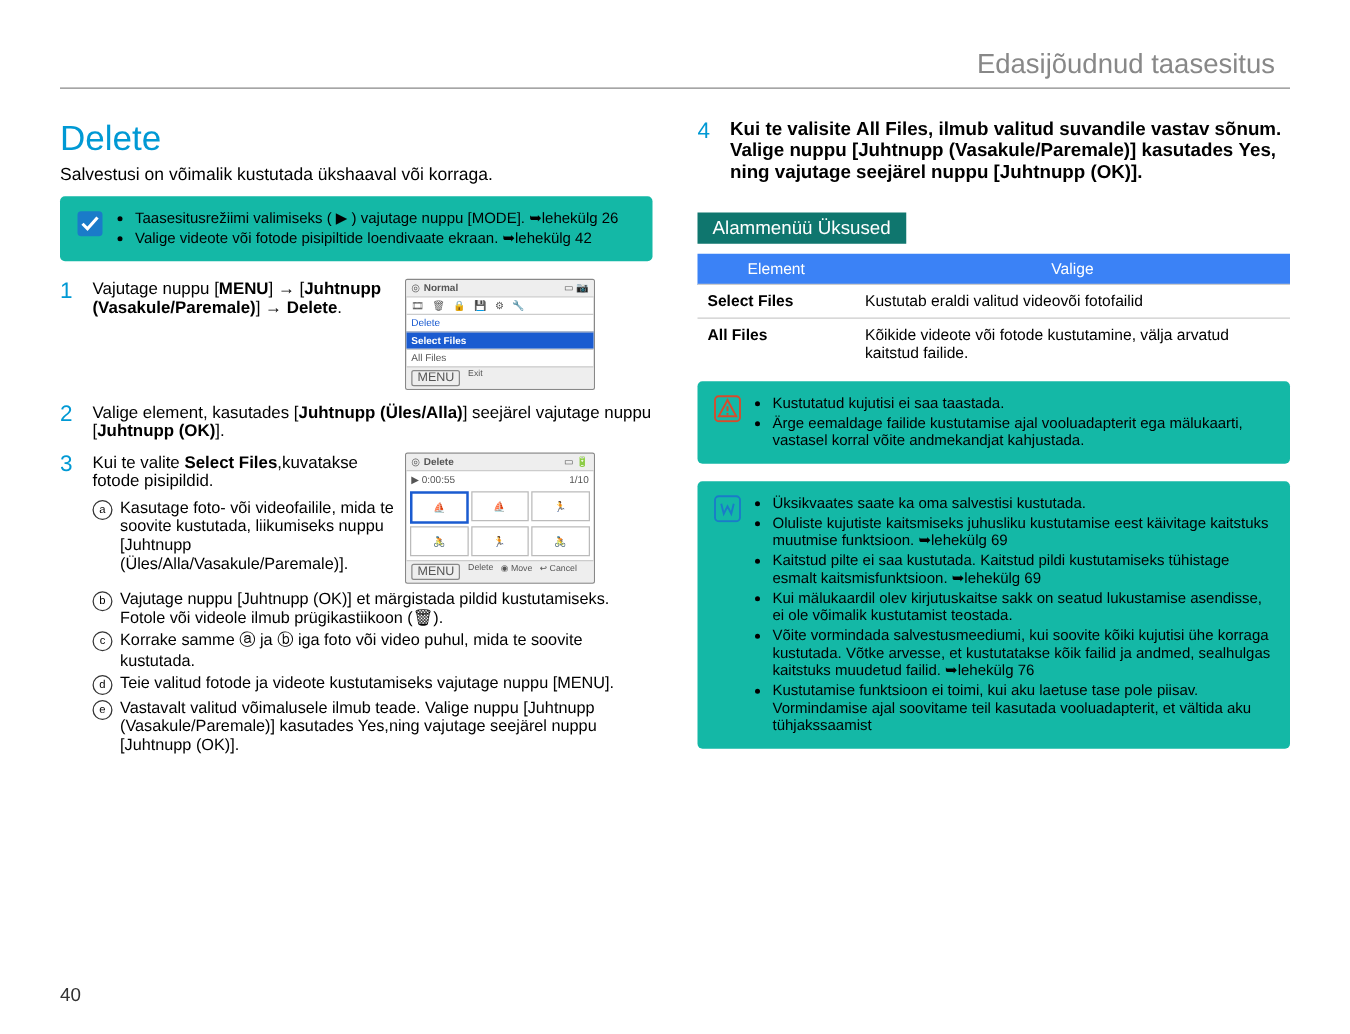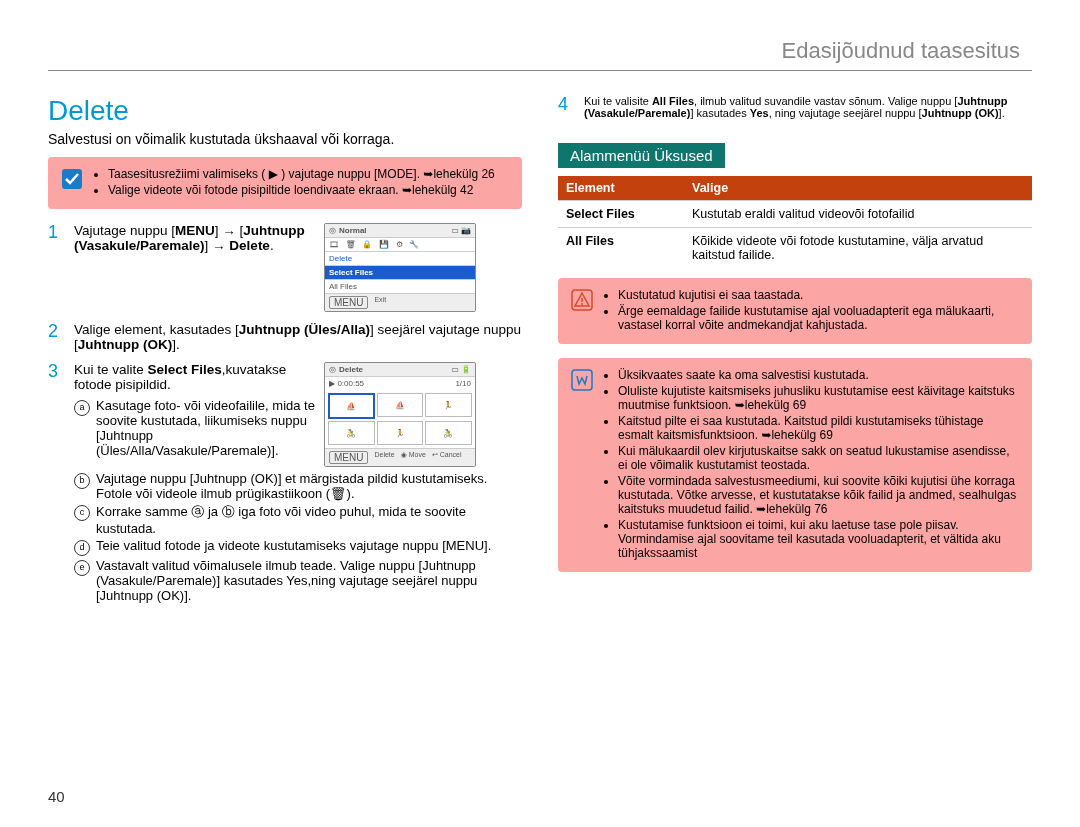--- a/index.html
+++ b/index.html
@@ -3,21 +3,21 @@
 <meta charset="utf-8">
 <style>
   html,body{margin:0;padding:0;background:#fff;font-family:Arial,Helvetica,sans-serif;color:#000;}
   .page{width:1080px;height:827px;position:relative;box-sizing:border-box;padding:38px 48px 28px 48px;}
   .breadcrumb{text-align:right;font-size:22px;color:#888;margin:0 12px 6px 0;font-weight:400}
   .top-rule{border-top:1px solid #888;margin-bottom:24px;margin-top:4px;}
   .columns{display:flex;gap:36px;}
   .col{flex:1;min-width:0;}
   h1.title{color:#0099d4;font-weight:400;font-size:28px;margin:0 0 4px 0;}
   .lead{font-size:14px;margin:4px 0 10px 0;}
-  .notebox{display:flex;gap:10px;background:#fca5a5;border-radius:4px;padding:10px 12px;margin:6px 0 14px 0;font-size:12px;}
+  .notebox{display:flex;gap:10px;background:#14b8a6;border-radius:4px;padding:10px 12px;margin:6px 0 14px 0;font-size:12px;}
   .notebox .icon{flex:0 0 24px;height:24px;display:flex;align-items:center;justify-content:center;}
   .notebox ul{margin:0;padding-left:14px;}
   .notebox li{margin-bottom:2px;}
   .steps{list-style:none;margin:0;padding:0;font-size:13.5px;}
   .steps>li{display:flex;gap:10px;margin:0 0 10px 0;}
   .step-num{color:#0099d4;font-size:18px;flex:0 0 16px;line-height:18px;font-weight:300;}
   .step-body{flex:1;}
   .step-body .inner{max-width:250px;}
   .figwrap{display:flex;}
   .figwrap .txt{flex:1;}
@@ -29,21 +29,21 @@
   .mini-screen .footer{background:#eee;padding:2px 4px;border-top:1px solid #ccc;font-size:7px;display:flex;gap:6px;}
   .thumbs{display:grid;grid-template-columns:repeat(3,1fr);gap:2px;padding:3px;}
   .thumbs .t{border:1px solid #bbb;height:22px;display:flex;align-items:center;justify-content:center;color:#999;}
   .thumbs .t.sel{border:2px solid #1a5bd0;}
   .sub-ol{list-style:none;padding:0;margin:4px 0 0 0;font-size:13px;}
   .sub-ol>li{display:flex;gap:6px;margin:2px 0;}
   .sub-ol .mk{flex:0 0 16px;text-align:center;}
   .circ{display:inline-block;border:1px solid #333;border-radius:50%;width:14px;height:14px;font-size:9px;line-height:13px;text-align:center;}
   .sect-head{background:#0f766e;color:#fff;display:inline-block;padding:4px 12px;font-size:15px;margin:14px 0 8px 0;}
   table.submenu{border-collapse:collapse;width:100%;font-size:12.5px;margin-bottom:10px;}
-  table.submenu th{background:#c2410c;color:#fff;font-weight:700;text-align:left;padding:5px 8px;}
+  table.submenu th{background:#3b82f6;color:#fff;font-weight:400;text-align:center;padding:5px 8px;}
   table.submenu td{padding:6px 8px;border-top:1px solid #ccc;vertical-align:top;}
   table.submenu td:first-child{font-weight:bold;width:110px;}
   .warn-icon svg,.info-icon svg,.check-icon svg{display:block;}
   .page-num{position:absolute;left:48px;bottom:22px;font-size:15px;color:#333;}
   .kbd{display:inline-block;border:1px solid #888;padding:0 4px;font-size:10px;border-radius:2px;vertical-align:middle;}
 </style>
 </head>
 <body>
 
 <div class="page">
@@ -161,21 +161,21 @@
             </ol>
           </div>
         </li>
       </ol>
     </div>
 
     <div class="col">
       <ol class="steps">
         <li>
           <div class="step-num">4</div>
-          <div class="step-body" style="font-size:11px;">
+          <div class="step-body" style="font-size:15px;font-weight:bold;">
             <span>Kui te valisite </span><b>All Files</b><span>, ilmub valitud suvandile vastav sõnum. Valige nuppu [</span><b>Juhtnupp (Vasakule/Paremale)</b><span>] kasutades </span><b>Yes</b><span>, ning vajutage seejärel nuppu [</span><b>Juhtnupp (OK)</b><span>].</span>
           </div>
         </li>
       </ol>
 
       <div class="sect-head">Alammenüü Üksused</div>
       <table class="submenu">
         <tbody>
             <tr>
           <th>Element</th>

